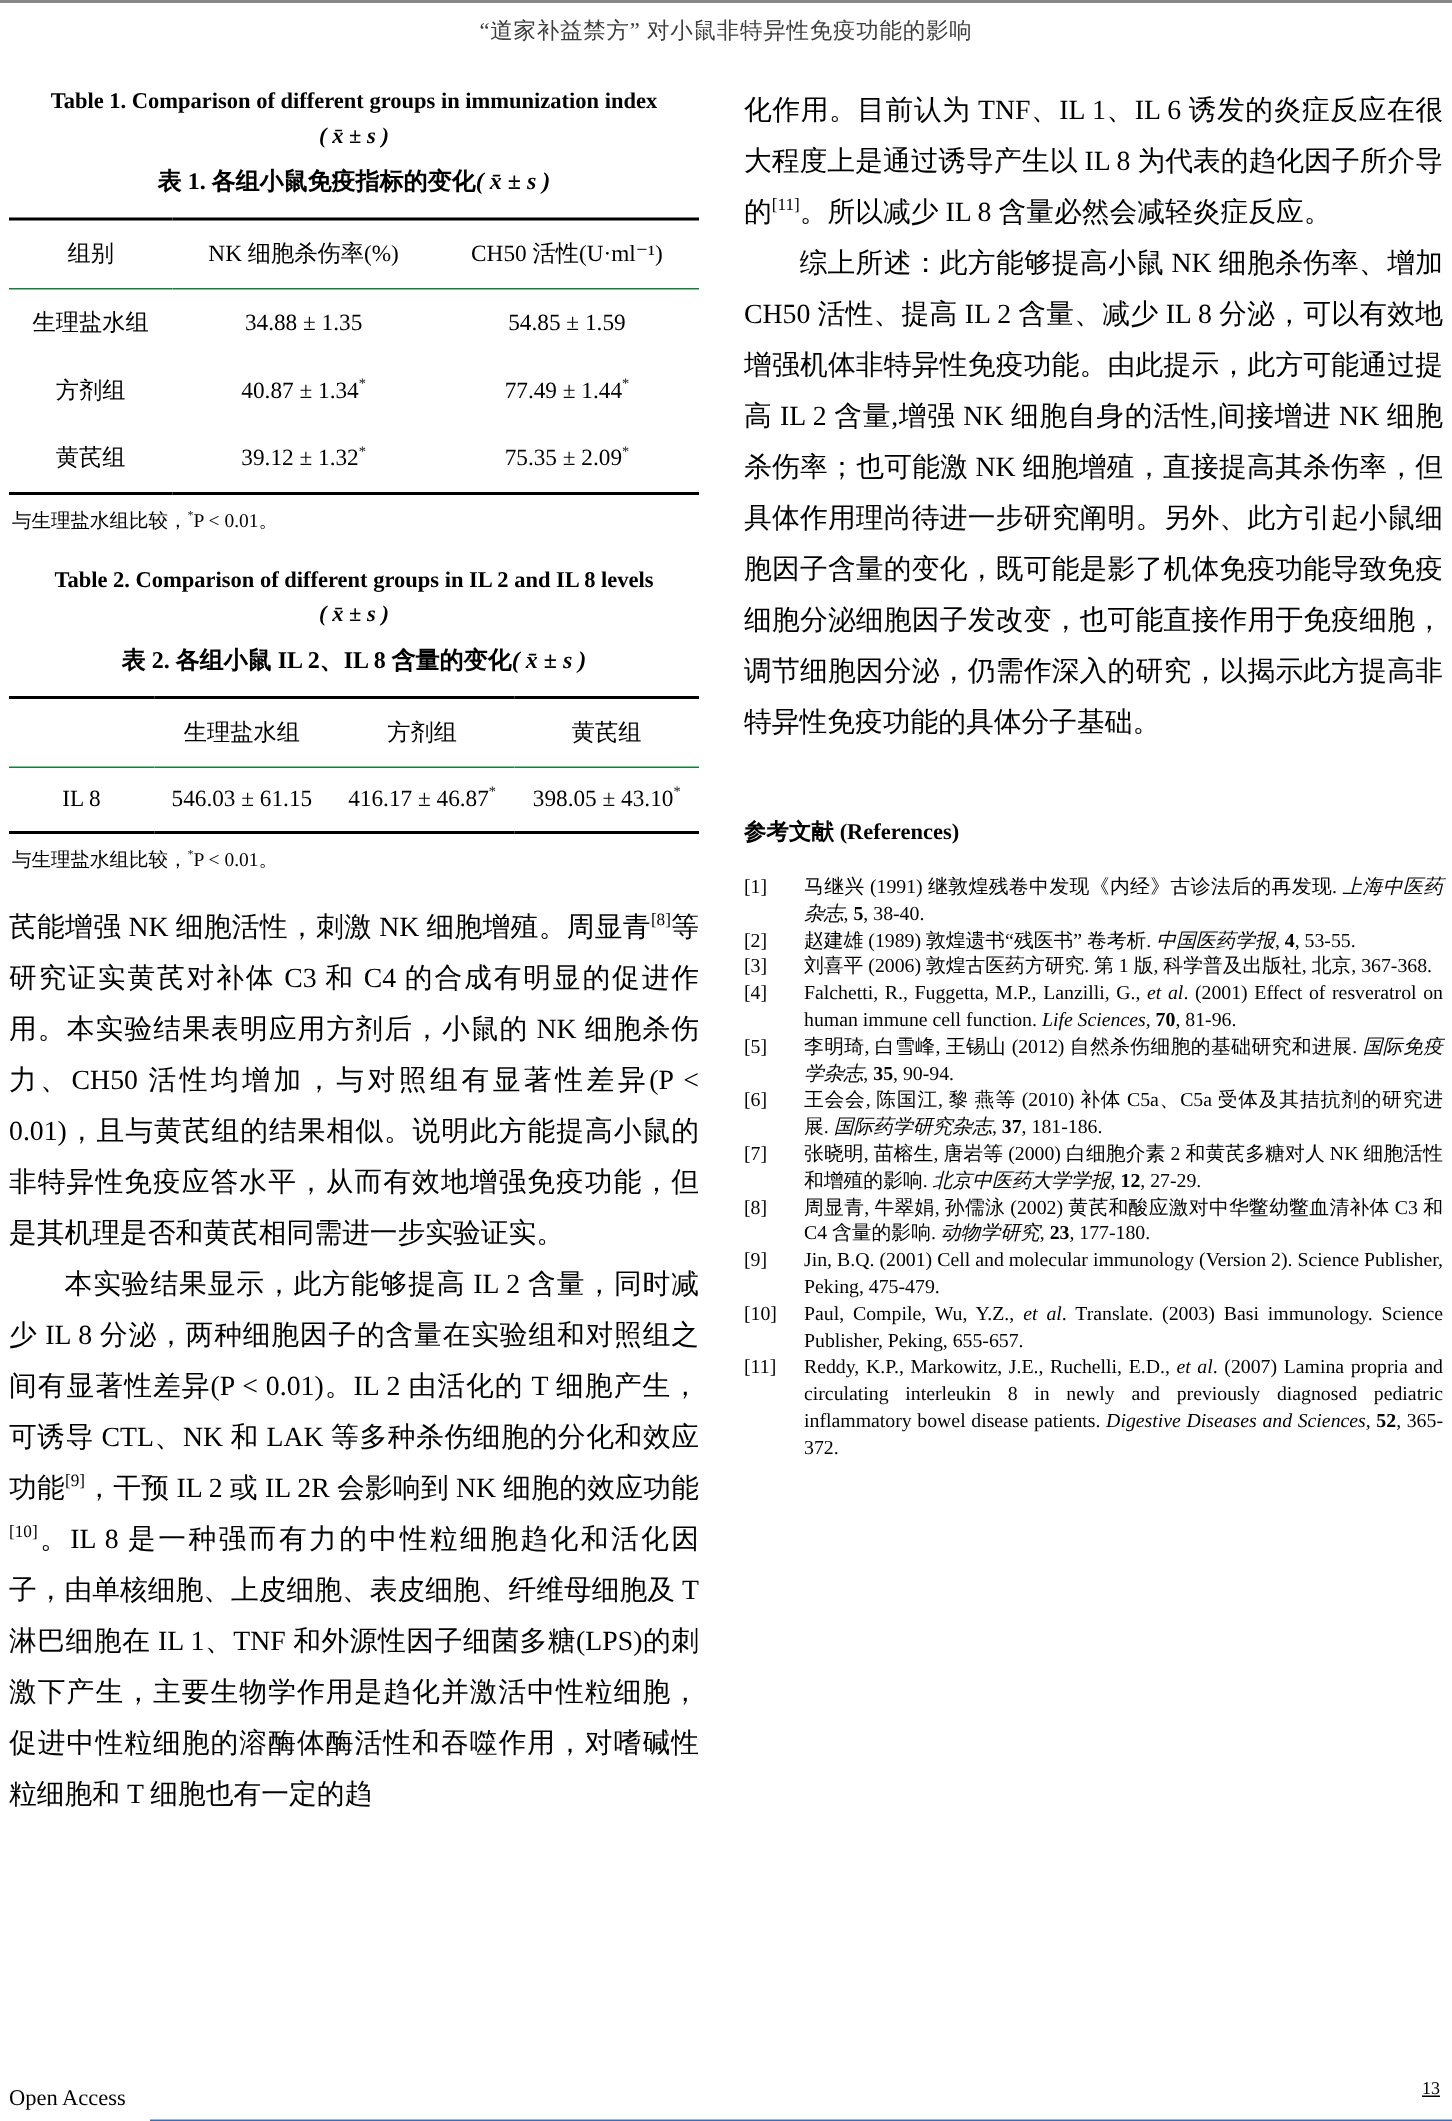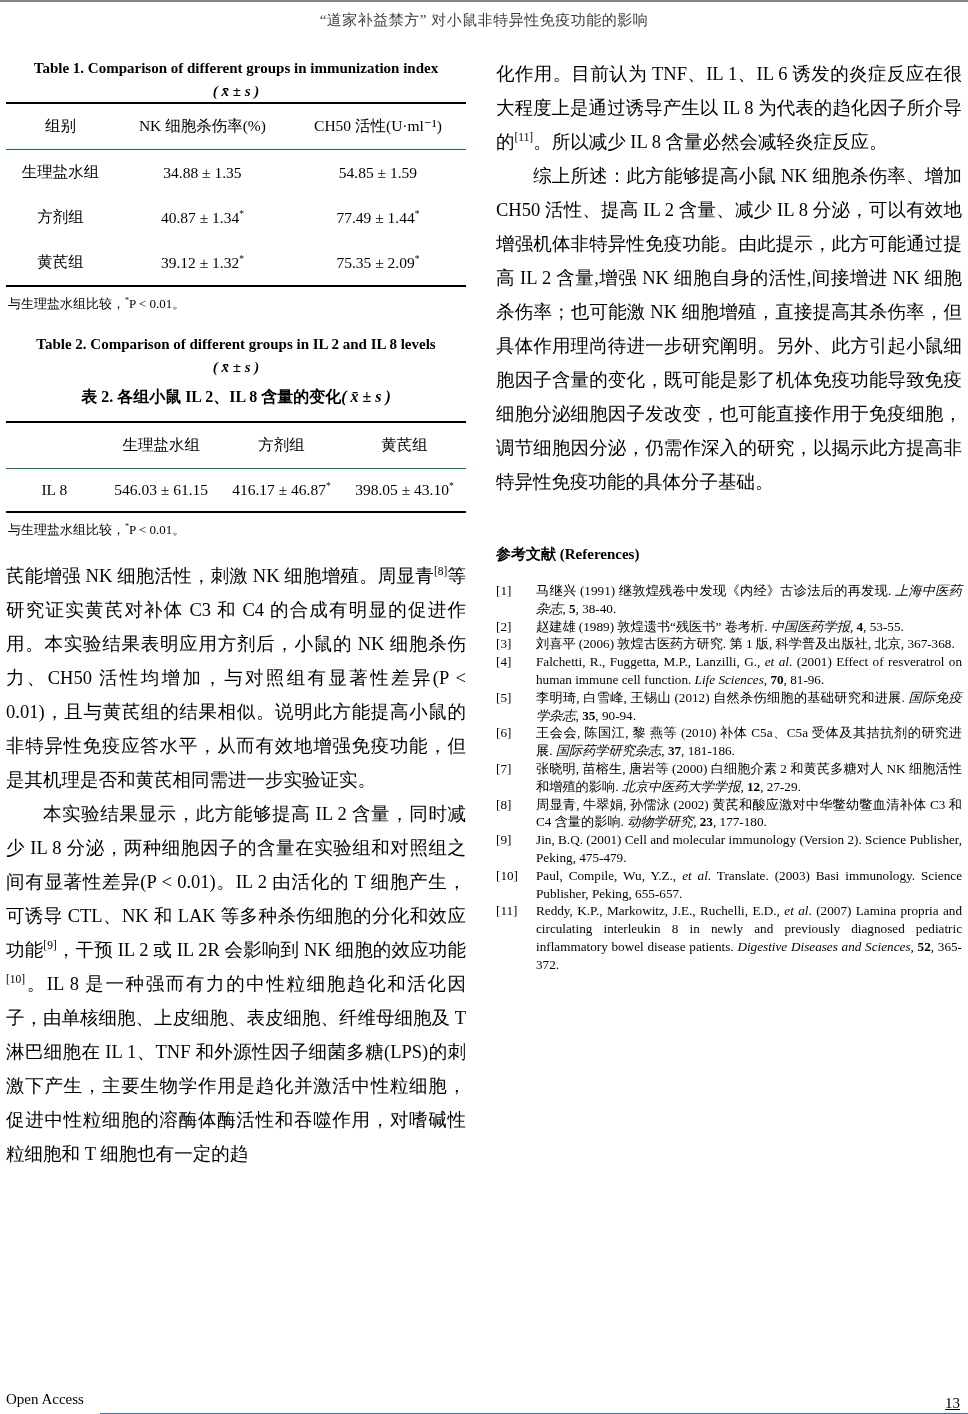--- a/index.html
+++ b/index.html
@@ -41,37 +41,38 @@
   .refs-heading{font-size:15px;font-weight:700;margin:46px 0 18px 0;}
   .refs-list{margin:0;}
   .ref{display:flex;font-size:13.2px;line-height:17.8px;text-align:justify;}
   .ref-num{flex:0 0 40px;}
   .ref-body{flex:1;min-width:0;}
   .ref-body .i{font-style:italic;}
   .ref-body .b{font-weight:700;}
 
   
   .footer-left{position:absolute;left:6px;bottom:8px;font-size:15px;}
-  .footer-page{position:absolute;right:8px;bottom:4px;font-size:15px;text-decoration:underline;}
+  .footer-page{position:absolute;right:8px;bottom:16px;font-size:12px;text-decoration:underline;}
   .footer-rule{position:absolute;left:100px;right:0;bottom:0;height:3px;}
 </style>
 </head>
 <body>
 
 <div class="page">
 
   <div class="page-title">“道家补益禁方” 对小鼠非特异性免疫功能的影响</div>
 
   <div class="columns">
 
     <div class="col-left">
 
       <div>
         <div class="cap-en">Table 1. Comparison of different groups in immunization index</div>
         <div class="cap-formula">( x̄ ± s )</div>
+        <div class="cap-zh"><span>表 1.  各组小鼠免疫指标的变化</span><span class="formula">( x̄ ± s )</span></div>
         <table class="data-tbl">
           <thead>
               <tr>
                 <th>组别</th>
                 <th>NK 细胞杀伤率(%)</th>
                 <th>CH50 活性(U·ml⁻¹)</th>
               </tr>
             </thead>
           <tbody>
               <tr>

